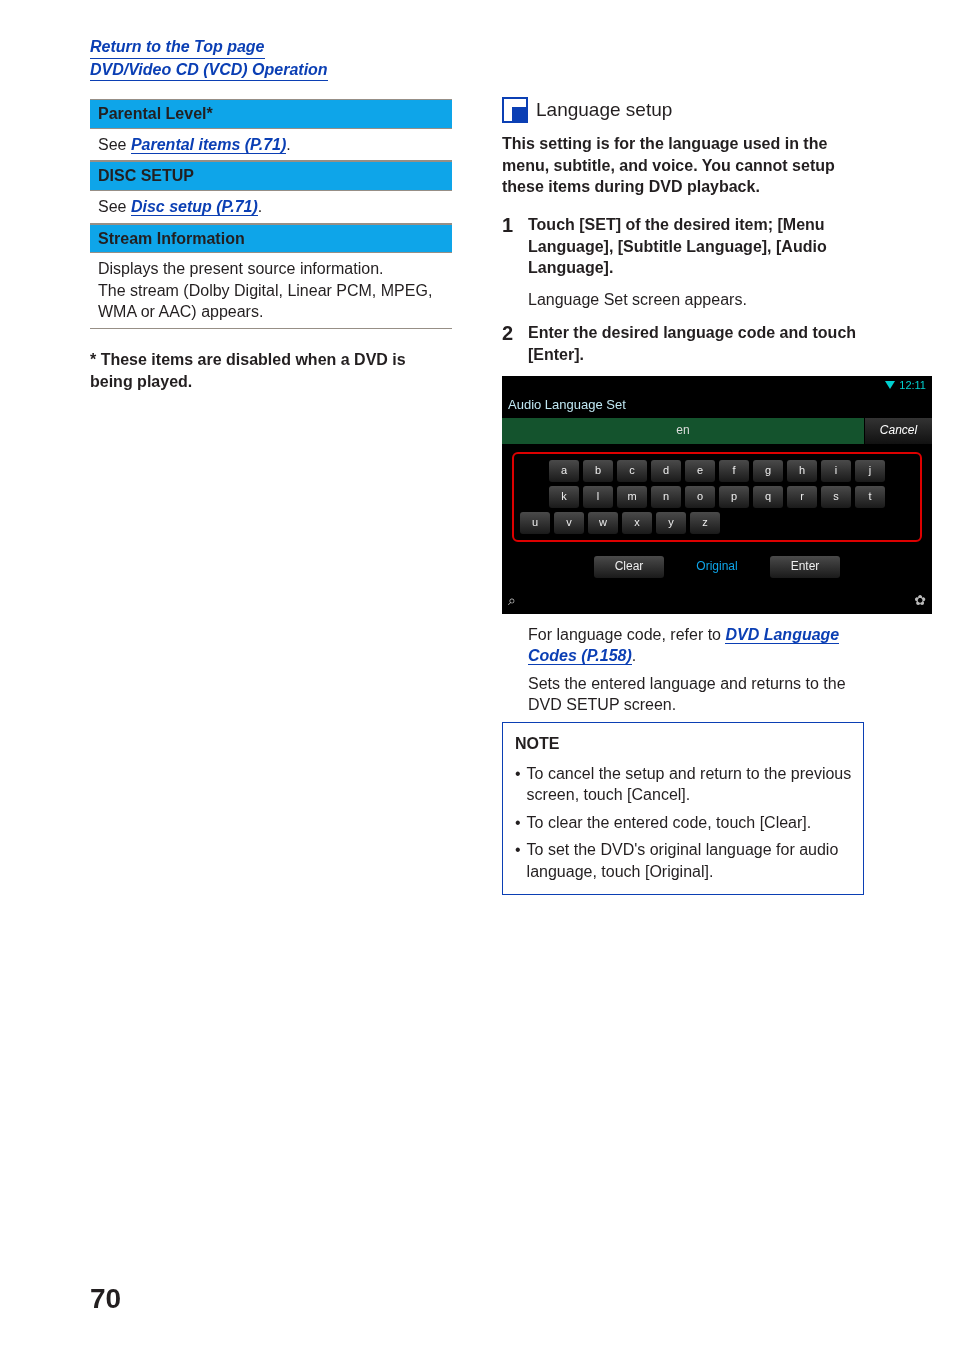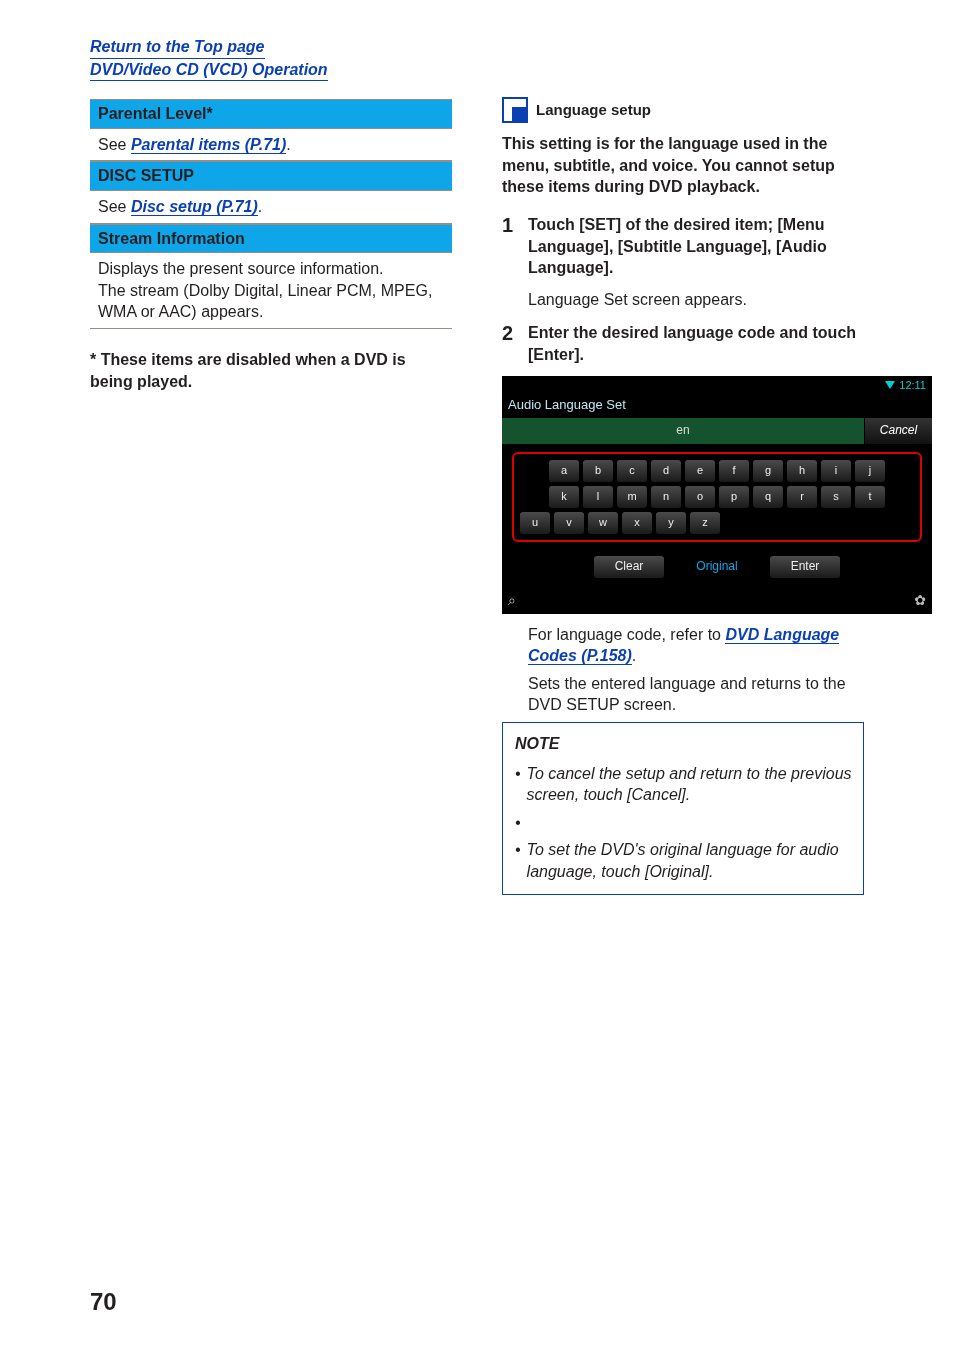--- a/index.html
+++ b/index.html
@@ -58,21 +58,21 @@
     position: relative;
     flex-shrink: 0;
   }
   .sect-icon::after {
     content: "";
     position: absolute;
     right: 0; bottom: 0;
     width: 14px; height: 14px;
     background: #0b3fb4;
   }
-  .sect-title { font-weight: 700; font-size: 15px; }
+  .sect-title { font-weight: 400; font-size: 19px; }
   .intro { font-weight: 700; margin-bottom: 16px; }
   .step { display: flex; gap: 8px; margin-bottom: 6px; }
   .step-num {
     font-family: Arial, sans-serif;
     font-weight: 900;
     font-size: 20px;
     color: #231f20;
     flex-shrink: 0;
     width: 18px;
     line-height: 1.1;
@@ -148,31 +148,30 @@
     position:absolute; bottom:4px; left:6px; right:6px;
     display:flex; justify-content:space-between; font-size:14px; color:#bbb;
   }
   .gear { }
 
   .para { margin-bottom: 6px; padding-left: 26px; }
 
   .notebox {
     border: 1px solid #0b3fb4;
     padding: 10px 4px 12px 12px;
-    font-style: italic;
   }
   .note-title { font-weight: 700; margin-bottom: 8px; }
   .note-item { display:flex; gap:6px; margin-bottom:6px; color:#231f20; }
   .note-item:last-child { margin-bottom:0; }
   .bullet { flex-shrink:0; }
   .page-num {
     position: absolute;
     bottom: 36px; left: 90px;
     font-weight: 700;
-    font-size: 24px;
+    font-size: 28px;
     margin-top: 23px;
   }
 </style>
 </head>
 <body>
 
 <div class="top-links">
   <a href="#"><span class="line">Return to the Top page</span></a><br>
   <a href="#"><span class="line">DVD/Video CD (VCD) Operation</span></a>
 </div>
@@ -285,20 +284,21 @@
     <div class="para">Sets the entered language and returns to the DVD SETUP screen.</div>
 
     <div class="notebox">
       <div class="note-title">NOTE</div>
       <div class="note-item">
           <span class="bullet">•</span>
           <span>To cancel the setup and return to the previous screen, touch [Cancel].</span>
         </div>
       <div class="note-item">
           <span class="bullet">•</span>
+          <span>To clear the entered code, touch [Clear].</span>
         </div>
       <div class="note-item">
           <span class="bullet">•</span>
           <span>To set the DVD's original language for audio language, touch [Original].</span>
         </div>
     </div>
 
   </div>
 </div>
 

